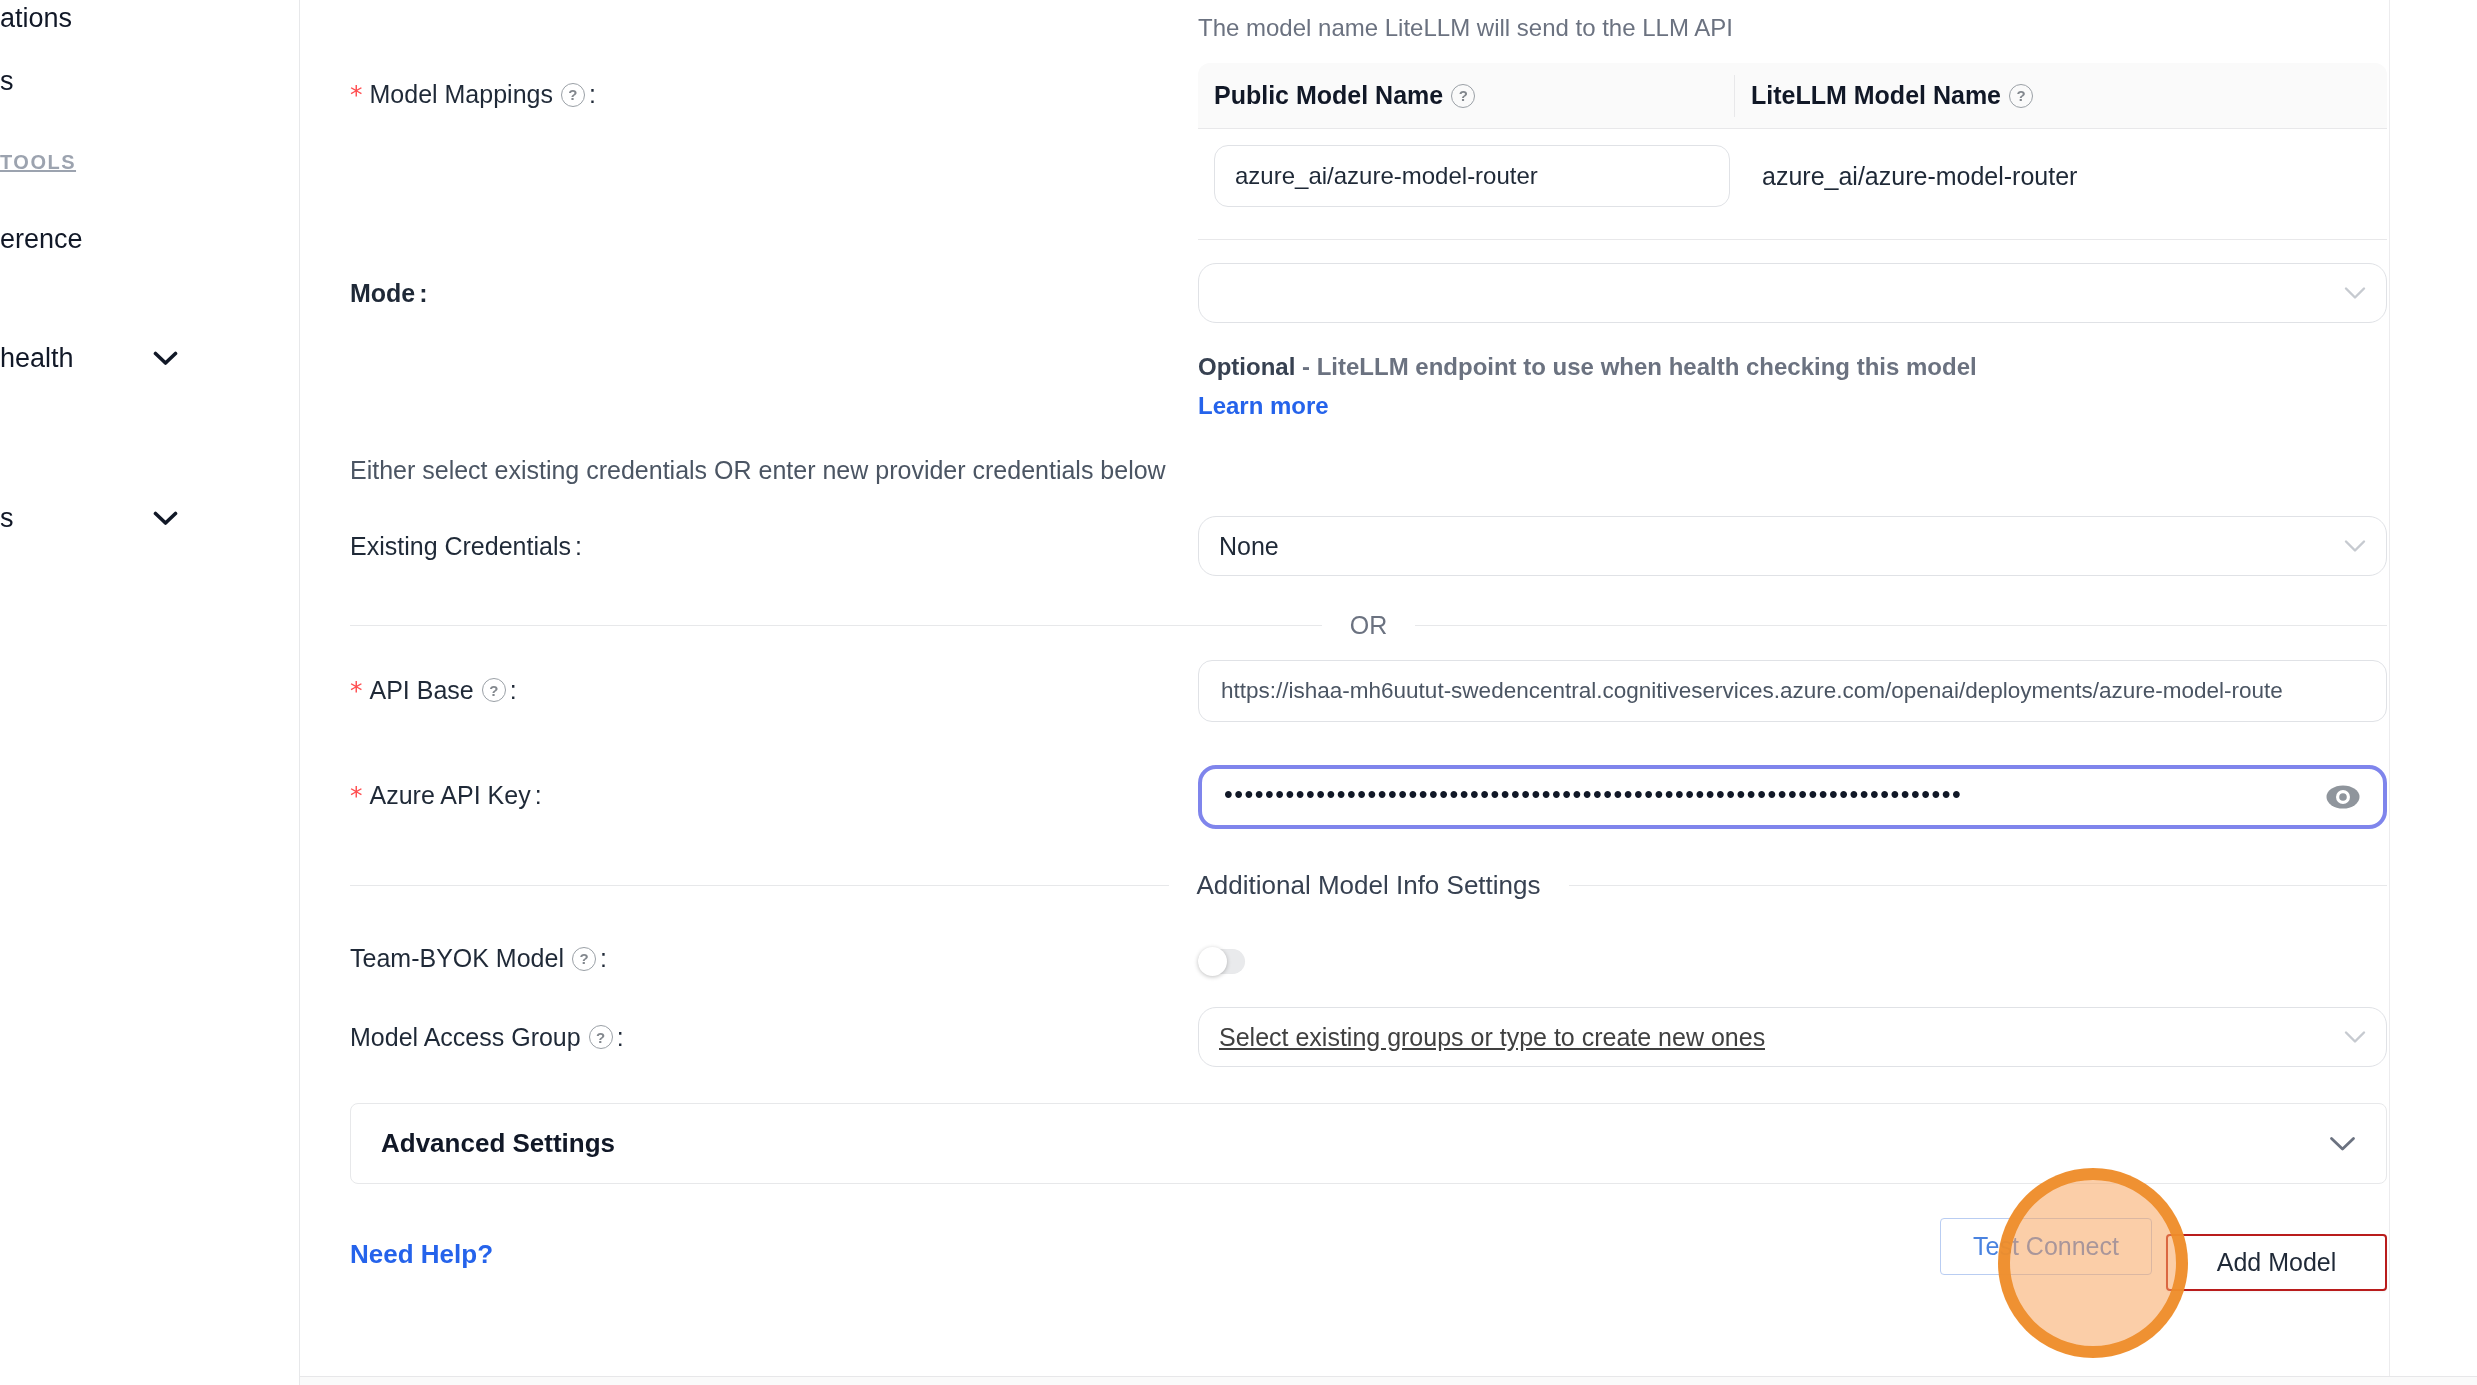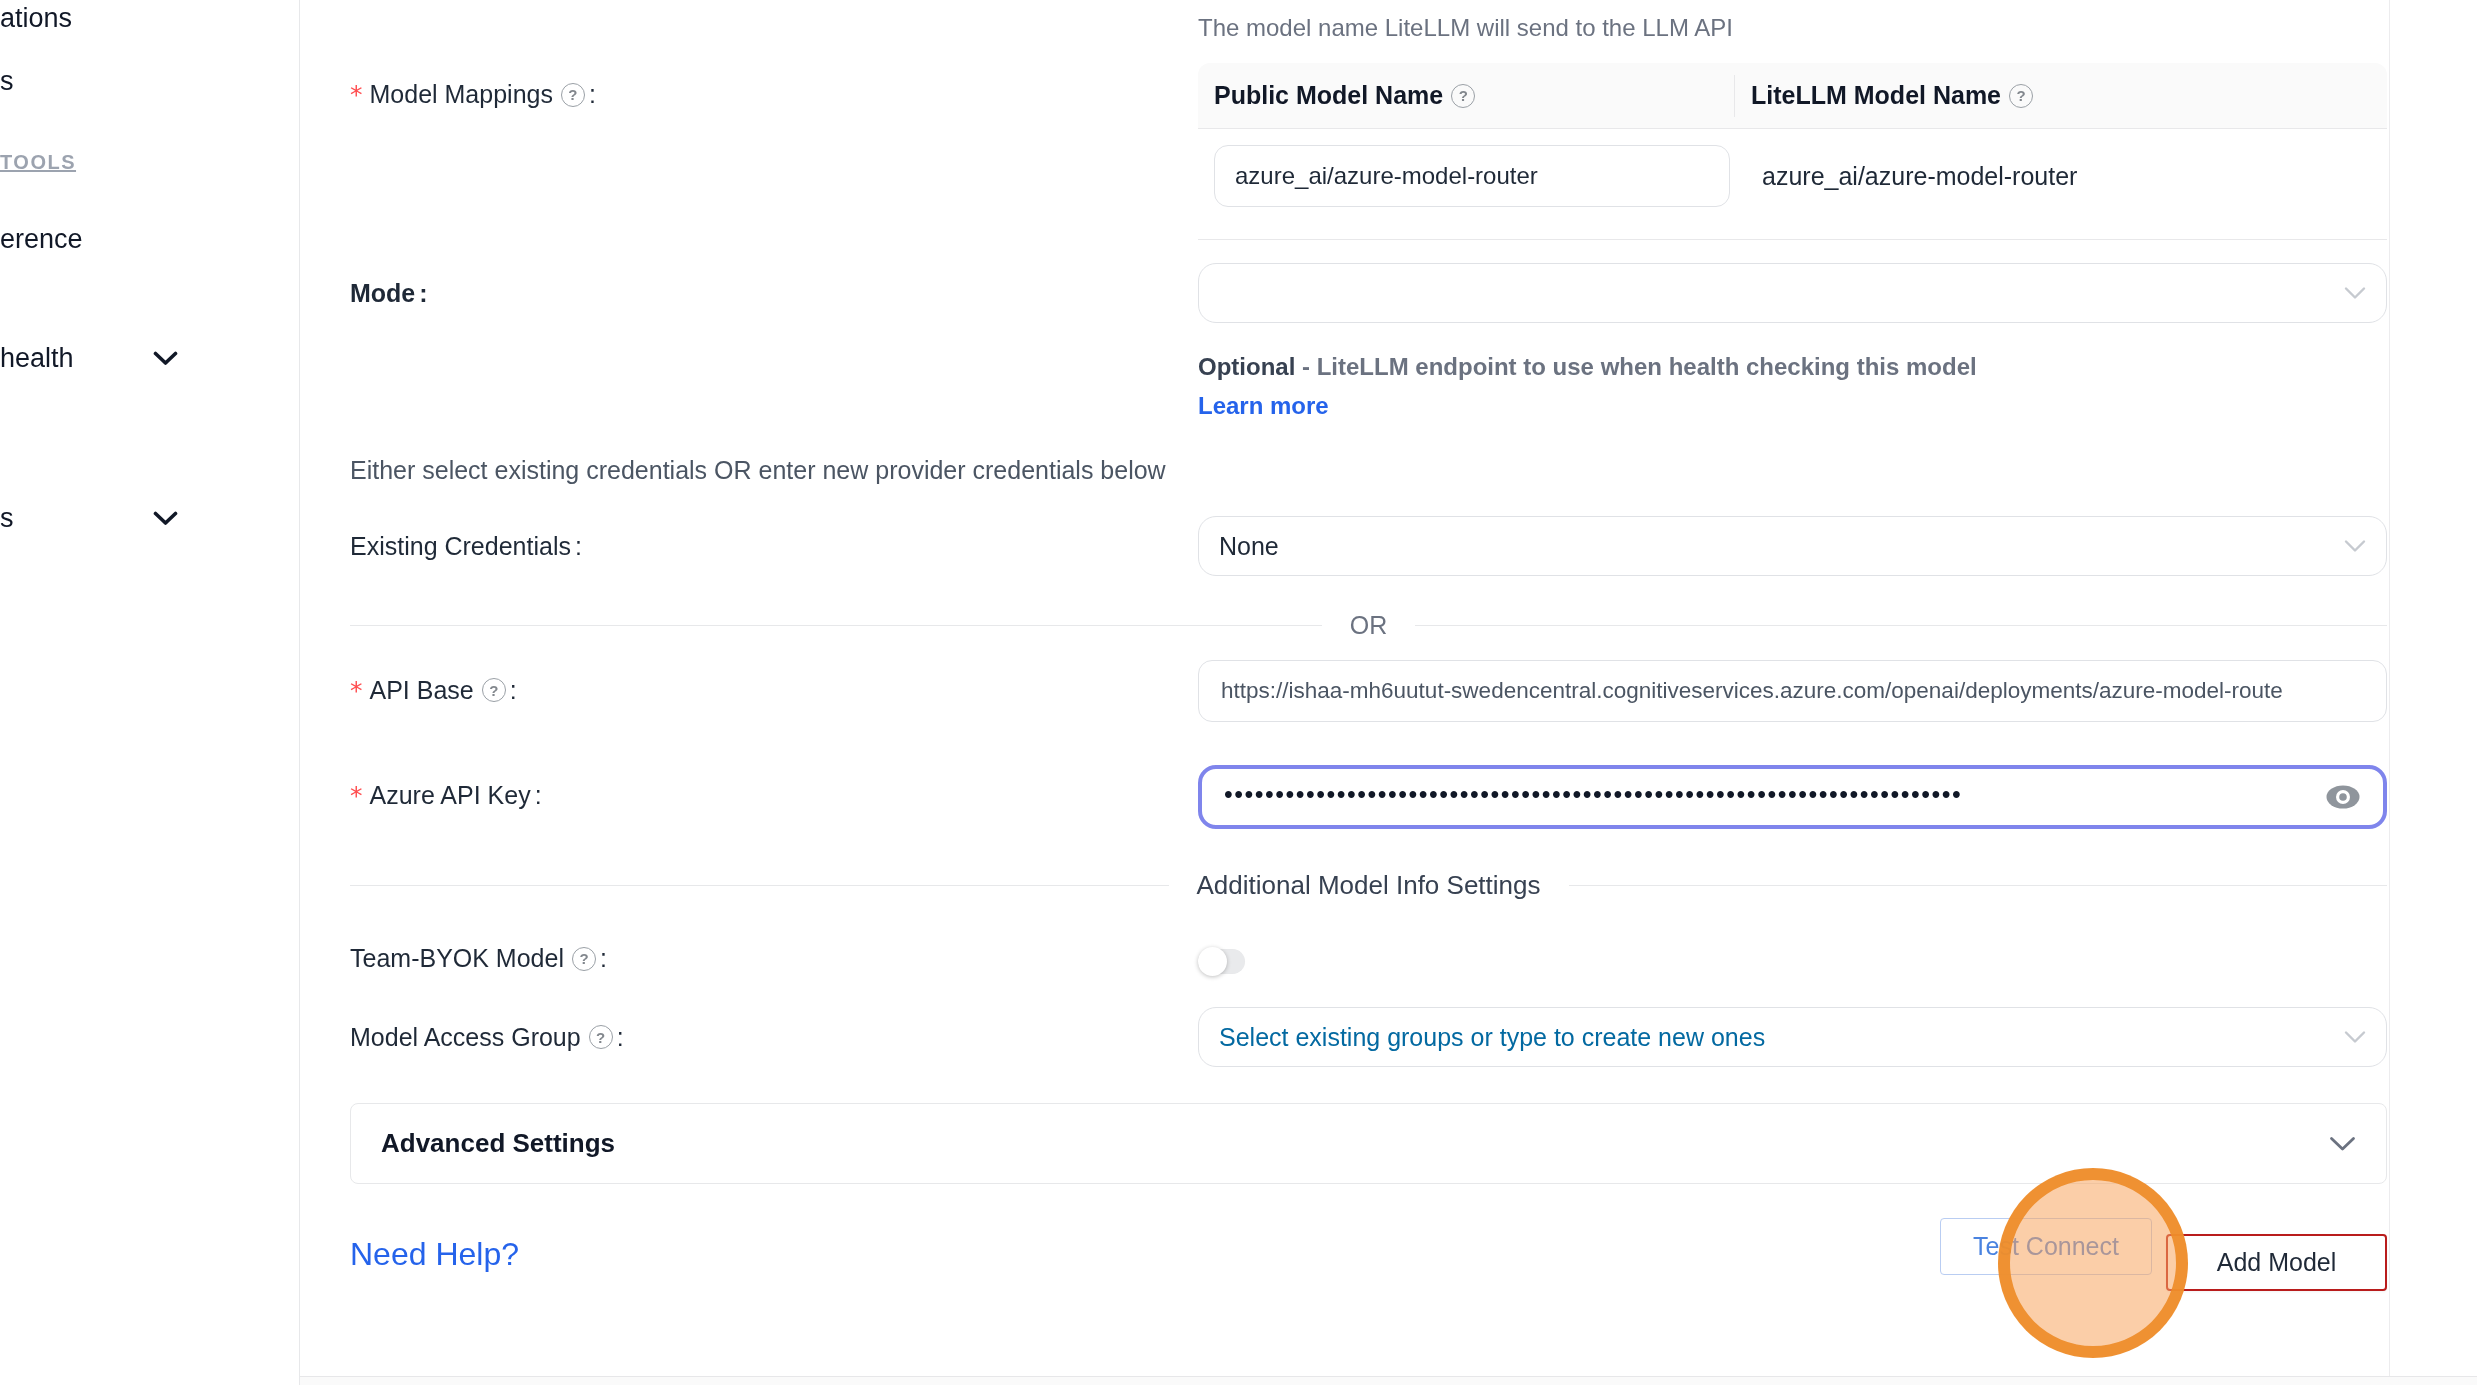--- a/index.html
+++ b/index.html
@@ -46,21 +46,21 @@
   .map-body .bcell2 { flex:1 1 auto; padding:0 16px; font-size:25px; color:#1f2937; }
   .txt-input { width:516px; height:62px; border:1px solid #e0e2e6; border-radius:14px;
     font-size:24px; color:#1f2937; padding:0 20px; outline:none; background:#fff;
     font-family:"Liberation Sans", sans-serif; }
 
   
   .selectbox { position:relative; width:100%; height:60px; border:1px solid #e0e2e6;
     border-radius:18px; background:#fff; display:flex; align-items:center;
     padding:0 56px 0 20px; font-size:25px; color:#1f2937; cursor:pointer; }
   .selectbox .sel-chev { position:absolute; right:20px; top:50%; transform:translateY(-50%); }
-  .placeholder { color:#0369a1; white-space:nowrap; overflow:hidden; }
+  .placeholder { color:#404040; white-space:nowrap; overflow:hidden;text-decoration:underline; }
 
   .hint { margin-top:24px; max-width:835px; font-size:24px; color:#6b7280; line-height:39px; }
   .hint b { color:#374151; }
   .link { color:#2563eb; text-decoration:none; cursor:pointer; }
 
   .cred-note { margin-top:31px; font-size:25px; color:#4b5563; }
 
   
   .divider { display:flex; align-items:center; }
   .divider:before, .divider:after { content:""; flex:1 1 au%; flex:1; border-top:1px solid #e7e8ea; }
@@ -91,21 +91,21 @@
     background:#ffffff; box-shadow:0 1px 4px rgba(0,0,0,0.25); }
 
   
   .adv-panel { margin-top:36px; border:1px solid #e7e8ea; border-radius:8px; background:#fff;
     height:81px; display:flex; align-items:center; justify-content:space-between;
     padding:0 30px; cursor:pointer; }
   .adv-title { font-size:26px; font-weight:700; color:#111827; }
 
   
   .footer-row { margin-top:34px; display:flex; align-items:center; }
-  .need-help { font-size:32px; }
+  .need-help { font-size:26px;font-weight:bold; }
   .footer-btns { margin-left:auto; display:flex; gap:14px; }
   .btn { height:57px; border-radius:4px; background:#fff; font-size:25px;
     display:flex; align-items:center; justify-content:center; cursor:pointer;
     font-family:"Liberation Sans", sans-serif; }
   .btn-test { width:212px; border:1px solid #b9cdf2; color:#4a83e0; }
   .btn-add { width:221px; border:2px solid #b91c1c; color:#1f2937;
     box-shadow:0 1px 3px rgba(0,0,0,0.05);margin-top:16px; }
 
   
   .highlight-circle { position:absolute; left:1998px; top:1168px; width:190px; height:190px;

